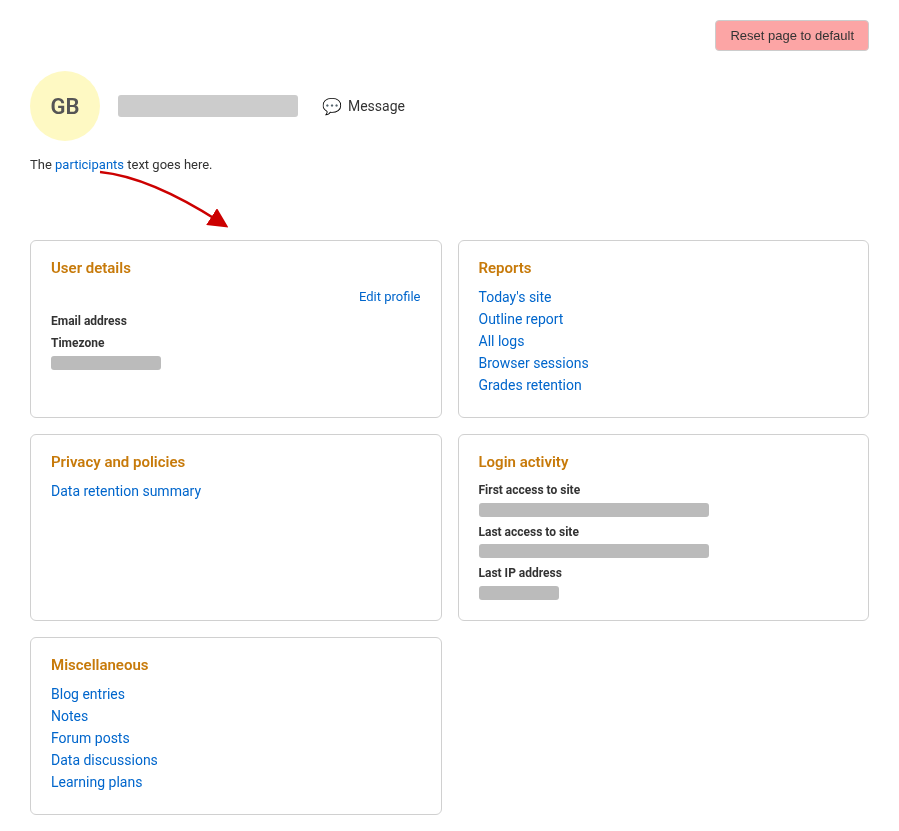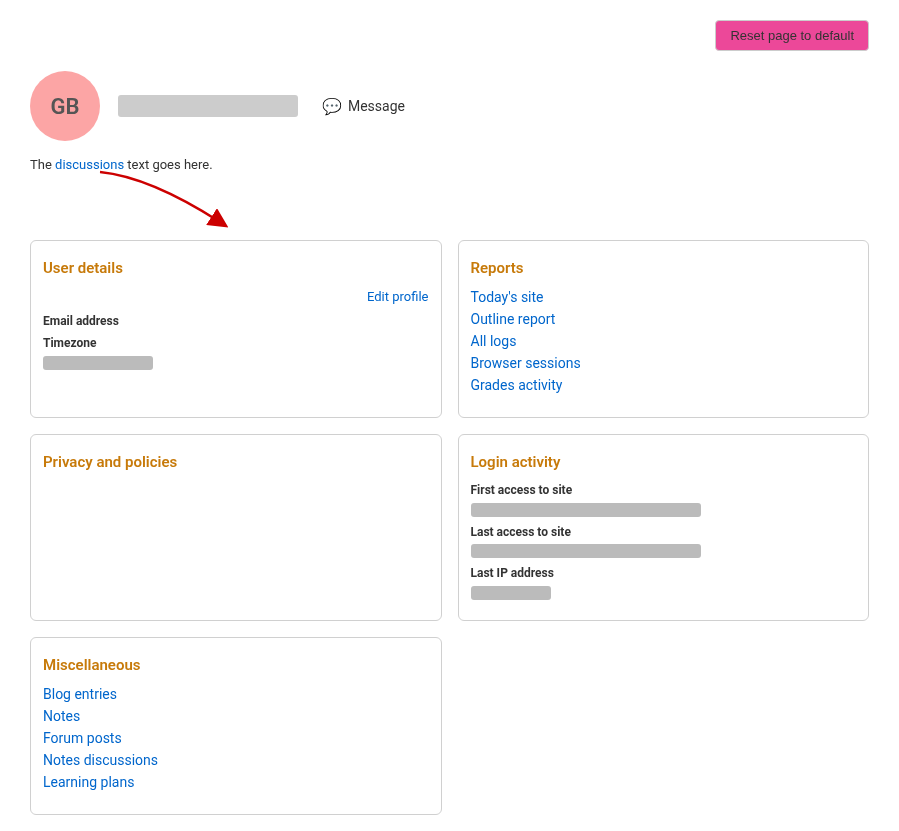--- a/index.html
+++ b/index.html
@@ -9,39 +9,39 @@
       color: #333;
       font-size: 14px;
       padding: 20px 30px;
     }
     .top-bar {
       display: flex;
       justify-content: flex-end;
       margin-bottom: 20px;
     }
     .reset-btn {
-      background: #ec4899;
+      background: #fca5a5;
       border: 1px solid #ccc;
       border-radius: 4px;
       padding: 7px 14px;
       font-size: 13px;
       cursor: pointer;
       color: #333;
     }
     .profile-header {
       display: flex;
       align-items: center;
       gap: 18px;
       margin-bottom: 16px;
     }
     .avatar-circle {
       width: 70px;
       height: 70px;
       border-radius: 50%;
-      background: #fca5a5;
+      background: #fef9c3;
       display: flex;
       align-items: center;
       justify-content: center;
       font-size: 22px;
       font-weight: 600;
       color: #555;
       flex-shrink: 0;
     }
     .profile-name {
       font-size: 20px;
@@ -78,21 +78,21 @@
     }
     
     .grid-layout {
       display: grid;
       grid-template-columns: 1fr 1fr;
       gap: 16px;
     }
     .card {
       border: 1px solid #d0d0d0;
       border-radius: 6px;
-      padding: 18px 12px;
+      padding: 18px 20px;
     }
     .card-title {
       font-size: 15px;
       font-weight: 600;
       color: #c77a0a;
       margin-bottom: 12px;
     }
     .card-link {
       display: block;
       color: #0066cc;
@@ -160,21 +160,21 @@
     <div class="profile-name">&nbsp;&nbsp;&nbsp;&nbsp;&nbsp;&nbsp;&nbsp;&nbsp;&nbsp;&nbsp;&nbsp;&nbsp;&nbsp;&nbsp;&nbsp;&nbsp;&nbsp;&nbsp;&nbsp;&nbsp;&nbsp;&nbsp;&nbsp;&nbsp;&nbsp;&nbsp;&nbsp;&nbsp;&nbsp;&nbsp;&nbsp;</div>
     <div class="message-btn">
       <span class="message-icon">💬</span>
       <span>Message</span>
     </div>
   </div>
 </div>
 
 <div style="position:relative; margin-bottom: 10px;">
   <div class="description">
-    The <a>discussions</a> text goes here.
+    The <a>participants</a> text goes here.
   </div>
 
   <svg width="200" height="70" style="position:absolute; left:60px; top:10px; pointer-events:none;">
     <defs>
       <marker id="arrowhead" markerWidth="8" markerHeight="8" refX="4" refY="4" orient="auto">
         <polygon points="0 0, 8 4, 0 8" fill="#cc0000"></polygon>
       </marker>
     </defs>
     <path d="M 10,5 Q 60,10 130,55" stroke="#cc0000" stroke-width="2.5" fill="none" marker-end="url(#arrowhead)"></path>
   </svg>
@@ -196,25 +196,26 @@
       <span class="blurred-text medium">&nbsp;</span>
     </div>
   </div>
 
   <div class="card">
     <div class="card-title">Reports</div>
     <a class="card-link">Today's site</a>
     <a class="card-link">Outline report</a>
     <a class="card-link">All logs</a>
     <a class="card-link">Browser sessions</a>
-    <a class="card-link">Grades activity</a>
+    <a class="card-link">Grades retention</a>
   </div>
 
   <div class="card">
     <div class="card-title">Privacy and policies</div>
+    <a class="card-link">Data retention summary</a>
   </div>
 
   <div class="card">
     <div class="card-title">Login activity</div>
     <div class="field-label">First access to site</div>
     <div class="field-value-row">
       <span class="blurred-text xlong">&nbsp;</span>
     </div>
     <div style="margin-bottom: 8px;"></div>
     <div class="field-label">Last access to site</div>
@@ -226,17 +227,17 @@
     <div class="field-value-row">
       <span class="blurred-text short">&nbsp;</span>
     </div>
   </div>
 
   <div class="card">
     <div class="card-title">Miscellaneous</div>
     <a class="card-link">Blog entries</a>
     <a class="card-link">Notes</a>
     <a class="card-link">Forum posts</a>
-    <a class="card-link">Notes discussions</a>
+    <a class="card-link">Data discussions</a>
     <a class="card-link">Learning plans</a>
   </div>
 
 </div>
 
 </body></html>

